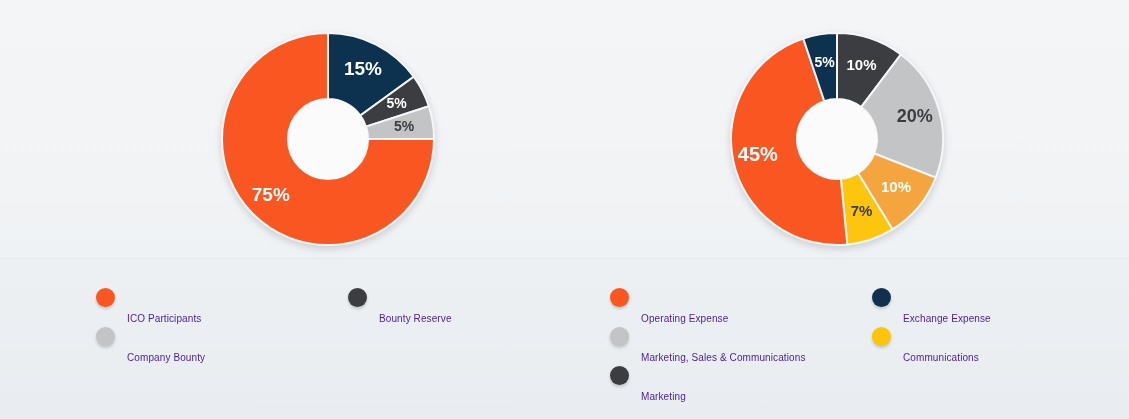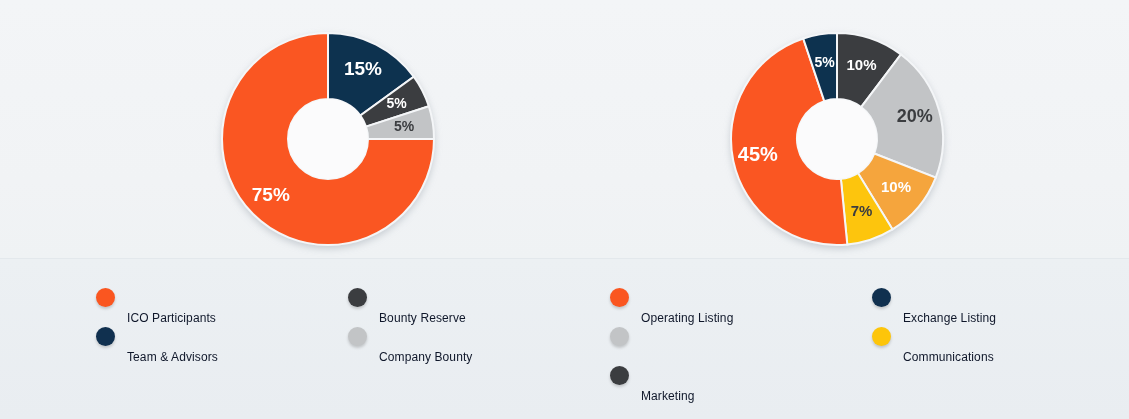--- a/index.html
+++ b/index.html
@@ -76,22 +76,22 @@
   }
   .legend-dot {
     width: 19px;
     height: 19px;
     border-radius: 50%;
     flex: 0 0 19px;
     margin-right: 12px;
     box-shadow: 0 2px 3px rgba(0,0,0,0.18);
   }
   .legend-text {
-    font-size: 12px;
-    color: #0f172a;
+    font-size: 10px;
+    color: #4c1d95;
     letter-spacing: 0.1px;
     white-space: nowrap;
     margin-top: 41px;
   }
 </style>
 </head>
 <body>
 
 <div class="canvas">
 
@@ -152,42 +152,39 @@
     <div class="legend-grid">
         <div class="legend-item">
           <span class="legend-dot" style="background: rgb(250, 86, 32);"></span>
           <span class="legend-text">ICO Participants</span>
         </div>
         <div class="legend-item">
           <span class="legend-dot" style="background: rgb(59, 61, 64);"></span>
           <span class="legend-text">Bounty Reserve</span>
         </div>
         <div class="legend-item">
-          <span class="legend-dot" style="background: rgb(16, 48, 79);"></span>
-          <span class="legend-text">Team &amp; Advisors</span>
-        </div>
-        <div class="legend-item">
           <span class="legend-dot" style="background: rgb(194, 196, 198);"></span>
           <span class="legend-text">Company Bounty</span>
         </div>
       </div>
   </div>
 
   <div class="legend-group" id="legend-right">
     <div class="legend-grid">
         <div class="legend-item">
           <span class="legend-dot" style="background: rgb(250, 86, 32);"></span>
-          <span class="legend-text">Operating Listing</span>
+          <span class="legend-text">Operating Expense</span>
         </div>
         <div class="legend-item">
           <span class="legend-dot" style="background: rgb(16, 48, 79);"></span>
-          <span class="legend-text">Exchange Listing</span>
+          <span class="legend-text">Exchange Expense</span>
         </div>
         <div class="legend-item">
           <span class="legend-dot" style="background: rgb(194, 196, 198);"></span>
+          <span class="legend-text">Marketing, Sales &amp; Communications</span>
         </div>
         <div class="legend-item">
           <span class="legend-dot" style="background: rgb(253, 197, 10);"></span>
           <span class="legend-text">Communications</span>
         </div>
         <div class="legend-item">
           <span class="legend-dot" style="background: rgb(59, 61, 64);"></span>
           <span class="legend-text">Marketing</span>
         </div>
       </div>

